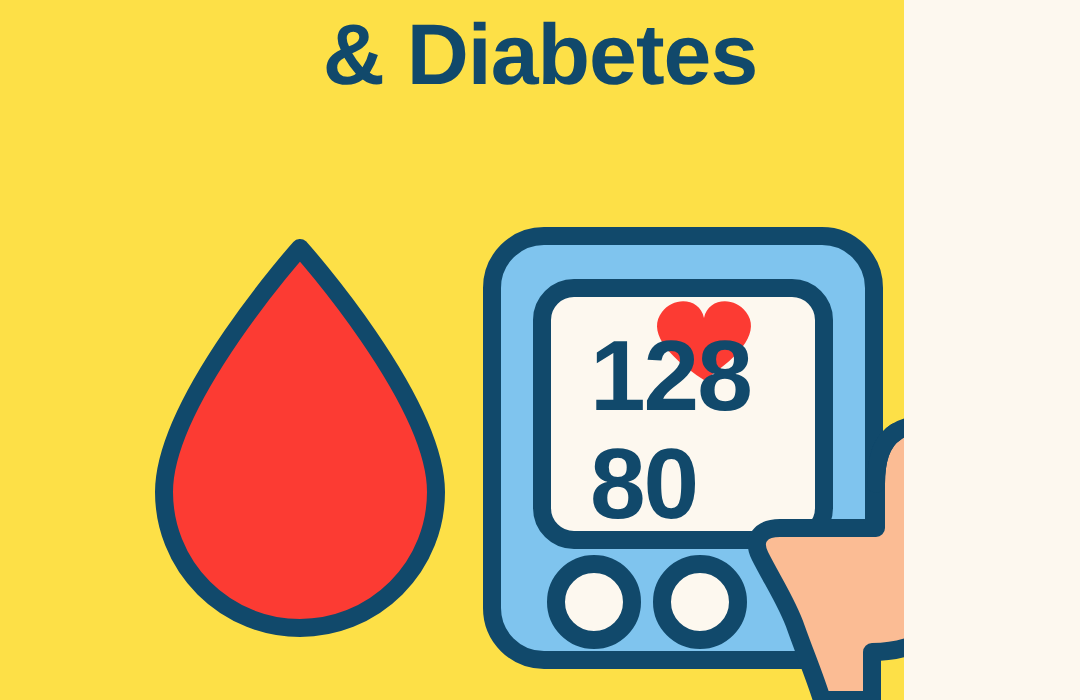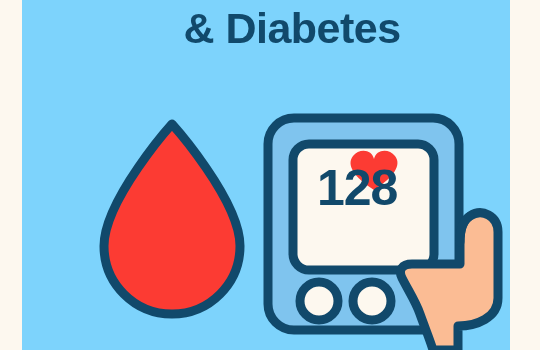--- a/index.html
+++ b/index.html
@@ -5,25 +5,24 @@
   html, body {
     margin: 0;
     padding: 0;
     background: #FDF8EF;
   }
   body {
     font-family: "Liberation Sans", sans-serif;
   }
   #poster {
     position: relative;
-    width: 488px;
+    width: 452px;
     height: 350px;
-    background: #7dd3fc;
+    background: #fde047;
     overflow: hidden;
-    margin-left: 22px;
   }
 
   
   #headline {
     position: absolute;
     left: 0;
     top: -44px;
     width: 540px;
     text-align: center;
     color: #11496B;
@@ -117,14 +116,15 @@
                C 140 152, 136 158, 140 166
                C 146 178, 154 190, 158 202
                C 163 216, 168 228, 171 238 Z" fill="#FBBC94" stroke="#11496B" stroke-width="9" stroke-linejoin="round" stroke-linecap="round"></path>
 
       <path d="M198 130
                C 198 120, 200 109, 208 104" fill="none" stroke="#11496B" stroke-width="9" stroke-linecap="round"></path>
     </svg>
   </div>
 
   <div class="readout" id="systolic-value">128</div>
+  <div class="readout" id="diastolic-value">80</div>
 
 </div>
 
 </body></html>

